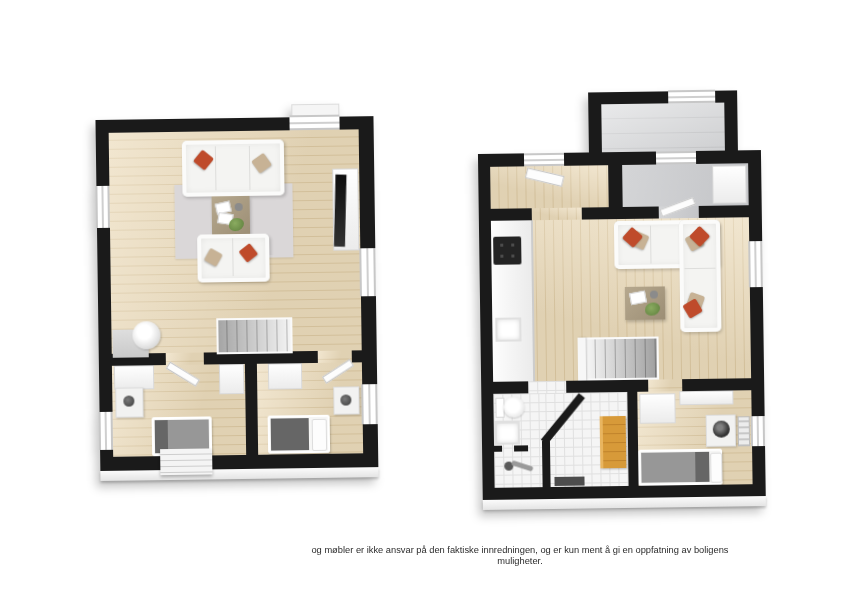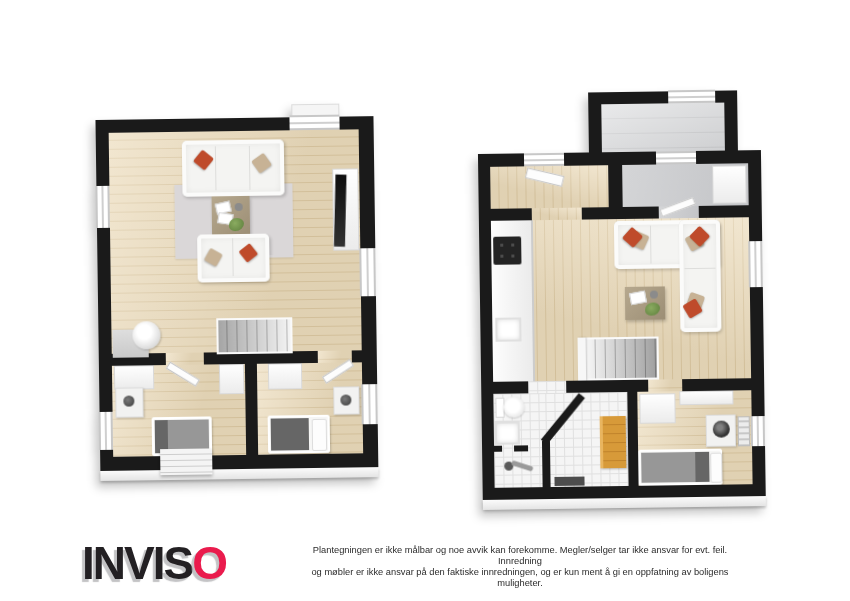--- a/index.html
+++ b/index.html
@@ -240,18 +240,16 @@
     <div class="wall" style="left:62px;top:352px;width:8px;height:46px"></div>
     <div class="wall" style="left:14px;top:356px;width:8px;height:6px"></div>
     <div class="wall" style="left:34px;top:356px;width:14px;height:6px"></div>
     <div class="wall" style="left:148px;top:304px;width:10px;height:94px"></div>
 
     <div class="door-leaf" style="left:50px;top:78px;width:36px;height:9px;transform:rotate(14deg);transform-origin:left center"></div>
     <div class="stairs-r" style="left:106px;top:249px;width:74px;height:43px"></div>
     <div class="abs" style="left:99px;top:249px;width:8px;height:43px;background:#f7f7f7;box-shadow:1px 0 2px rgba(0,0,0,.2)"></div>
   </div>
 
-  <div id="logo"><span>INVIS</span><span class="o">O</span></div>
   <div id="disclaimer">
-    <div>Plantegningen er ikke målbar og noe avvik kan forekomme. Megler/selger tar ikke ansvar for evt. feil. Innredning</div>
     <div>og møbler er ikke ansvar på den faktiske innredningen, og er kun ment å gi en oppfatning av boligens muligheter.</div>
   </div>
 </div>
 
 </body></html>

